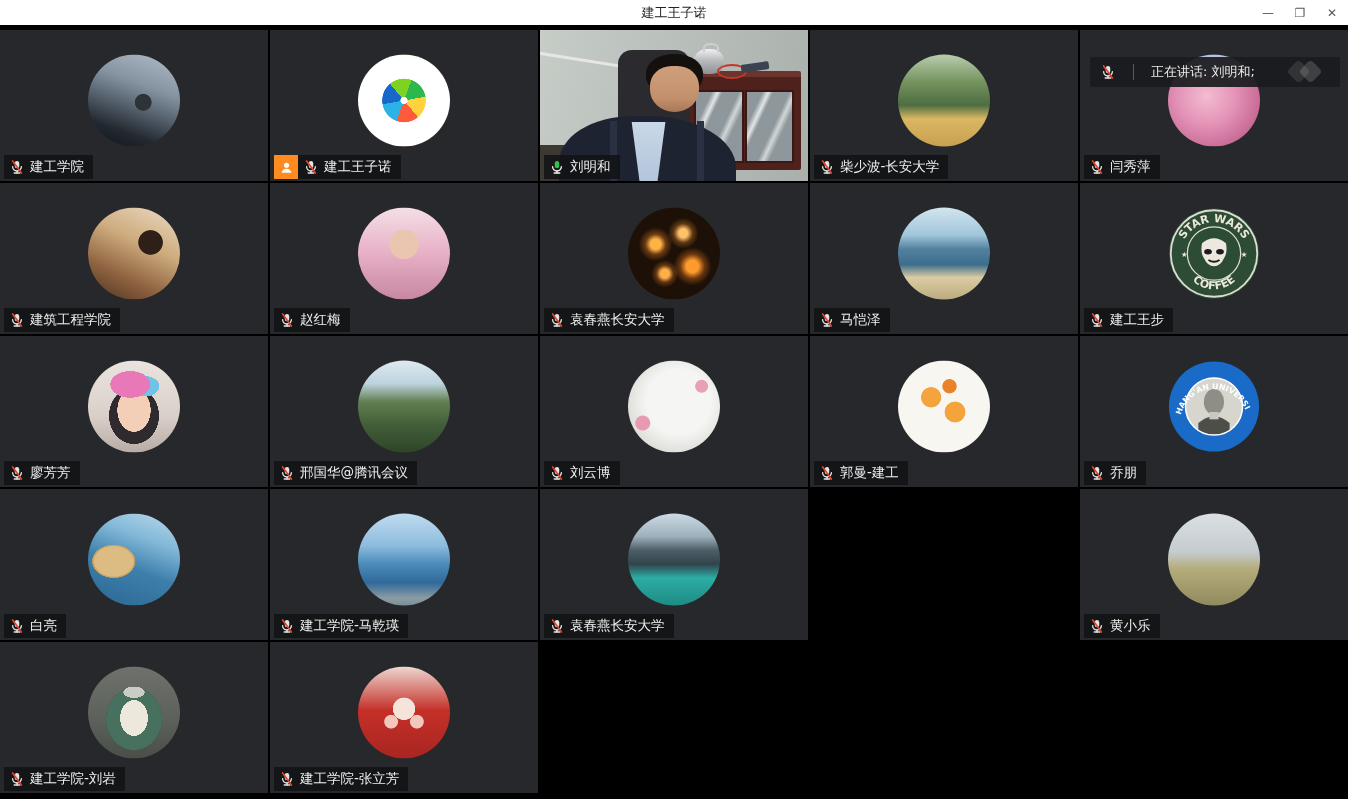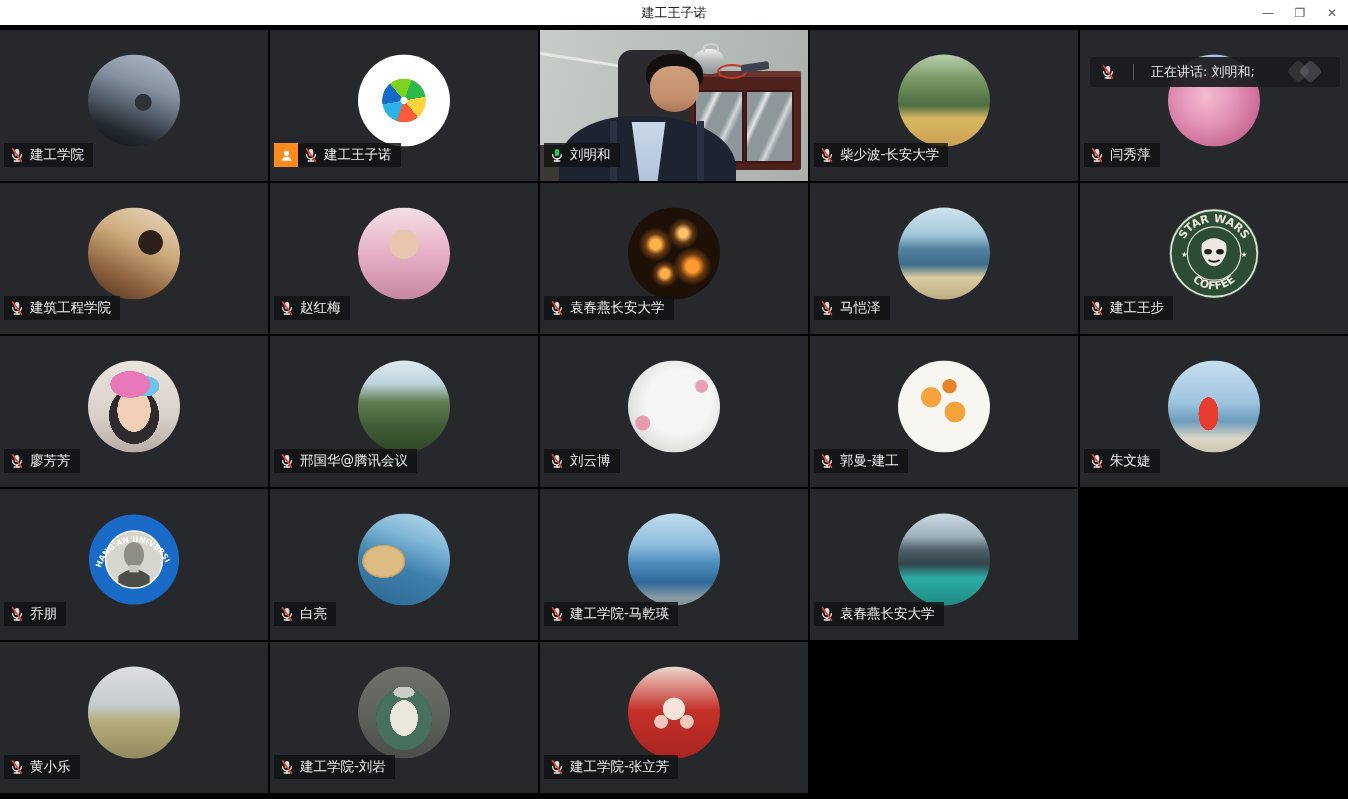--- a/index.html
+++ b/index.html
@@ -19,21 +19,21 @@
   .tile{position:relative;background:#26282b;overflow:hidden;}
   .tile.empty{background:#000;}
   .tile.video{outline:2px solid #0f9d58;outline-offset:-2px;}
 
   
   .avatar{position:absolute;left:50%;top:50%;width:92px;height:92px;border-radius:50%;
           transform:translate(-50%,-56%);overflow:hidden;}
   .avatar-svg{width:100%;height:100%;display:block;}
 
   
-  .label-strip{position:absolute;left:4px;bottom:14px;display:flex;align-items:stretch;z-index:5;}
+  .label-strip{position:absolute;left:4px;bottom:2px;display:flex;align-items:stretch;z-index:5;}
   .badge-host{width:24px;height:24px;background:#ff8b1f;display:flex;align-items:center;justify-content:center;}
   .badge-host svg{width:15px;height:15px;}
   .label-box{background:rgba(16,17,18,0.82);display:flex;align-items:center;gap:5px;
              padding:0 9px 0 5px;height:24px;}
   .pname{color:#efefef;font-size:13.5px;white-space:nowrap;}
   .mic-svg{width:16px;height:16px;display:block;}
   .mic-body-m{fill:#e4e4e4;}
   .mic-arc-m{stroke:#e4e4e4;fill:none;stroke-width:1.7;stroke-linecap:round;}
   .mic-slash{stroke:#e0452f;stroke-width:2.1;stroke-linecap:round;}
   .mic-body-a{fill:#2ec452;}
@@ -420,35 +420,20 @@
                 <path class="mic-arc-m" d="M4.5 9.5 a5.5 5.5 0 0 0 11 0"></path>
                 <line class="mic-arc-m" x1="10" y1="15" x2="10" y2="17.5"></line>
                 <line class="mic-arc-m" x1="6.5" y1="17.5" x2="13.5" y2="17.5"></line>
                 <line class="mic-slash" x1="4.5" y1="2.5" x2="15.5" y2="17.5"></line>
               </svg>
             <span class="pname">郭曼-建工</span>
           </div>
         </div>
       </div>
 
-      <div class="tile">
-        <div class="avatar av-reddress"></div>
-        <div class="label-strip">
-          <div class="label-box">
-            <svg class="mic-svg" viewBox="0 0 20 20">
-                <rect class="mic-body-m" x="7.2" y="2.5" width="5.6" height="9" rx="2.8"></rect>
-                <path class="mic-arc-m" d="M4.5 9.5 a5.5 5.5 0 0 0 11 0"></path>
-                <line class="mic-arc-m" x1="10" y1="15" x2="10" y2="17.5"></line>
-                <line class="mic-arc-m" x1="6.5" y1="17.5" x2="13.5" y2="17.5"></line>
-                <line class="mic-slash" x1="4.5" y1="2.5" x2="15.5" y2="17.5"></line>
-              </svg>
-            <span class="pname">朱文婕</span>
-          </div>
-        </div>
-      </div>
 
       <div class="tile">
         <div class="avatar">
           <svg class="avatar-svg" viewBox="0 0 100 100">
             <circle cx="50" cy="50" r="49" fill="#1a6ac8"></circle>
             <defs>
               <clipPath id="caClip">
                   <circle cx="50" cy="50" r="31"></circle>
                 </clipPath>
               <path id="caTop" d="M 15 56 A 37 37 0 0 1 85 56"></path>

